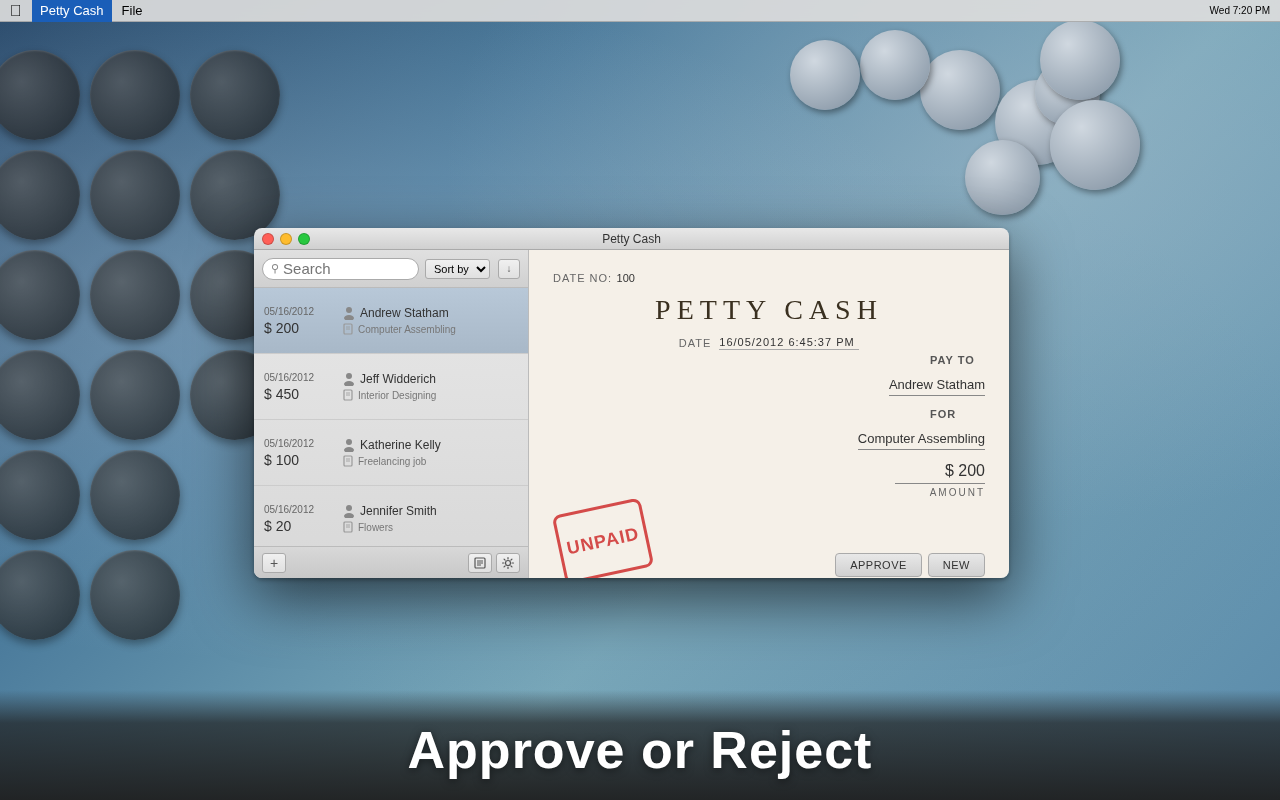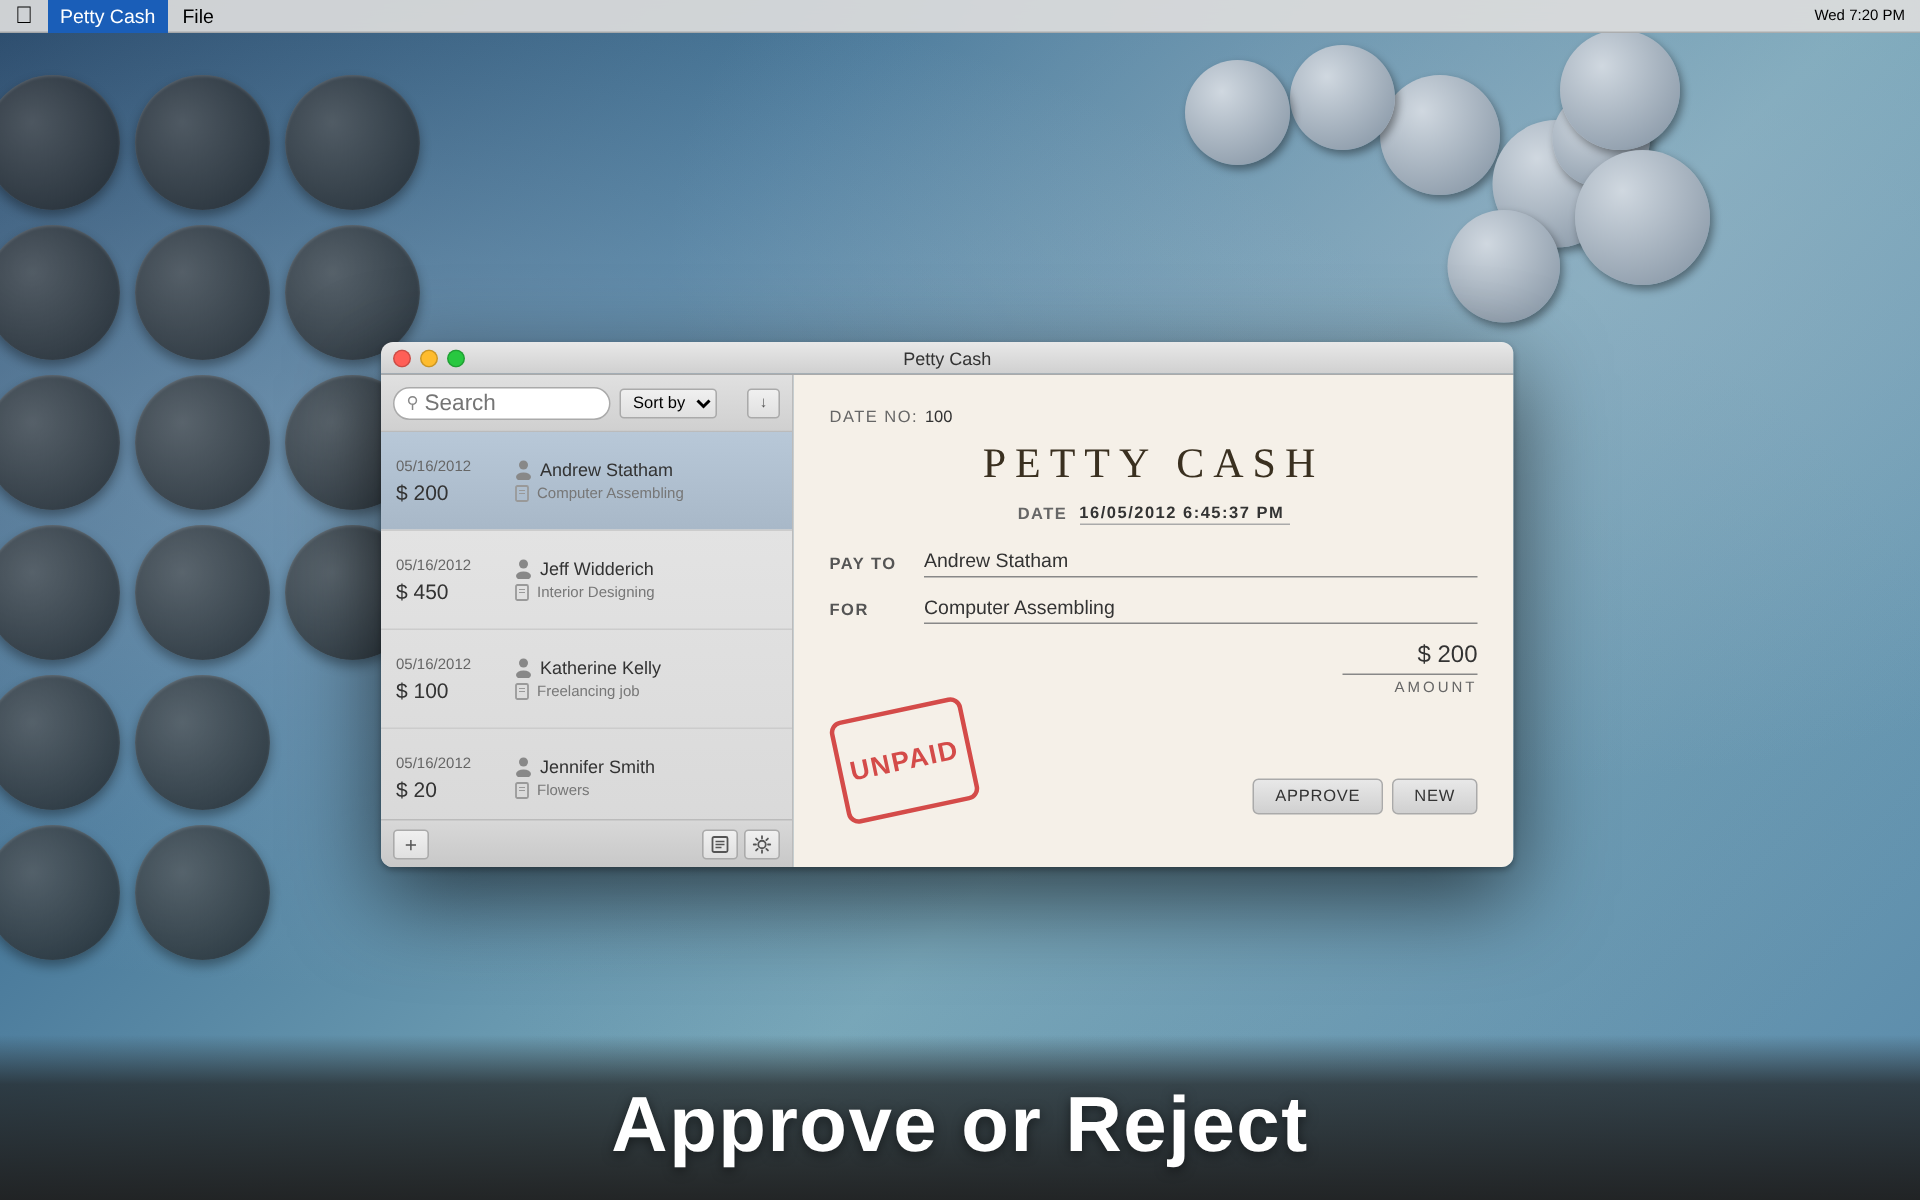--- a/index.html
+++ b/index.html
@@ -205,21 +205,21 @@
       border: none;
       outline: none;
       background: transparent;
       font-size: 15px;
       width: 100%;
     }
 
     .sort-control {
       display: flex;
       align-items: center;
-      gap: 20px;
+      gap: 8px;
     }
 
     .sort-select {
       height: 20px;
       font-size: 11px;
       background: linear-gradient(to bottom, #f0f0f0, #e0e0e0);
       border: 1px solid #aaa;
       border-radius: 3px;
       padding: 0 4px;
     }
@@ -376,40 +376,40 @@
       color: #3a3020;
       margin-bottom: 10px;
       font-family: Georgia, serif;
     }
 
     .form-date-row {
       display: flex;
       justify-content: center;
       align-items: center;
       gap: 8px;
-      margin-bottom: 16px;
+      margin-bottom: 4px;
       font-size: 11px;
       color: #666;
       letter-spacing: 1px;
-      font-weight: bold;
     }
 
     .form-date-value {
       font-size: 11px;
       color: #333;
       border-bottom: 1px solid #aaa;
       padding-bottom: 1px;
       min-width: 140px;
     }
 
     .form-row {
       display: flex;
       align-items: flex-end;
       gap: 8px;
       margin-bottom: 12px;
+      flex-direction: column;
     }
 
     .form-label {
       font-size: 11px;
       font-weight: 600;
       color: #555;
       letter-spacing: 1px;
       min-width: 55px;
       padding-bottom: 3px;
     }

